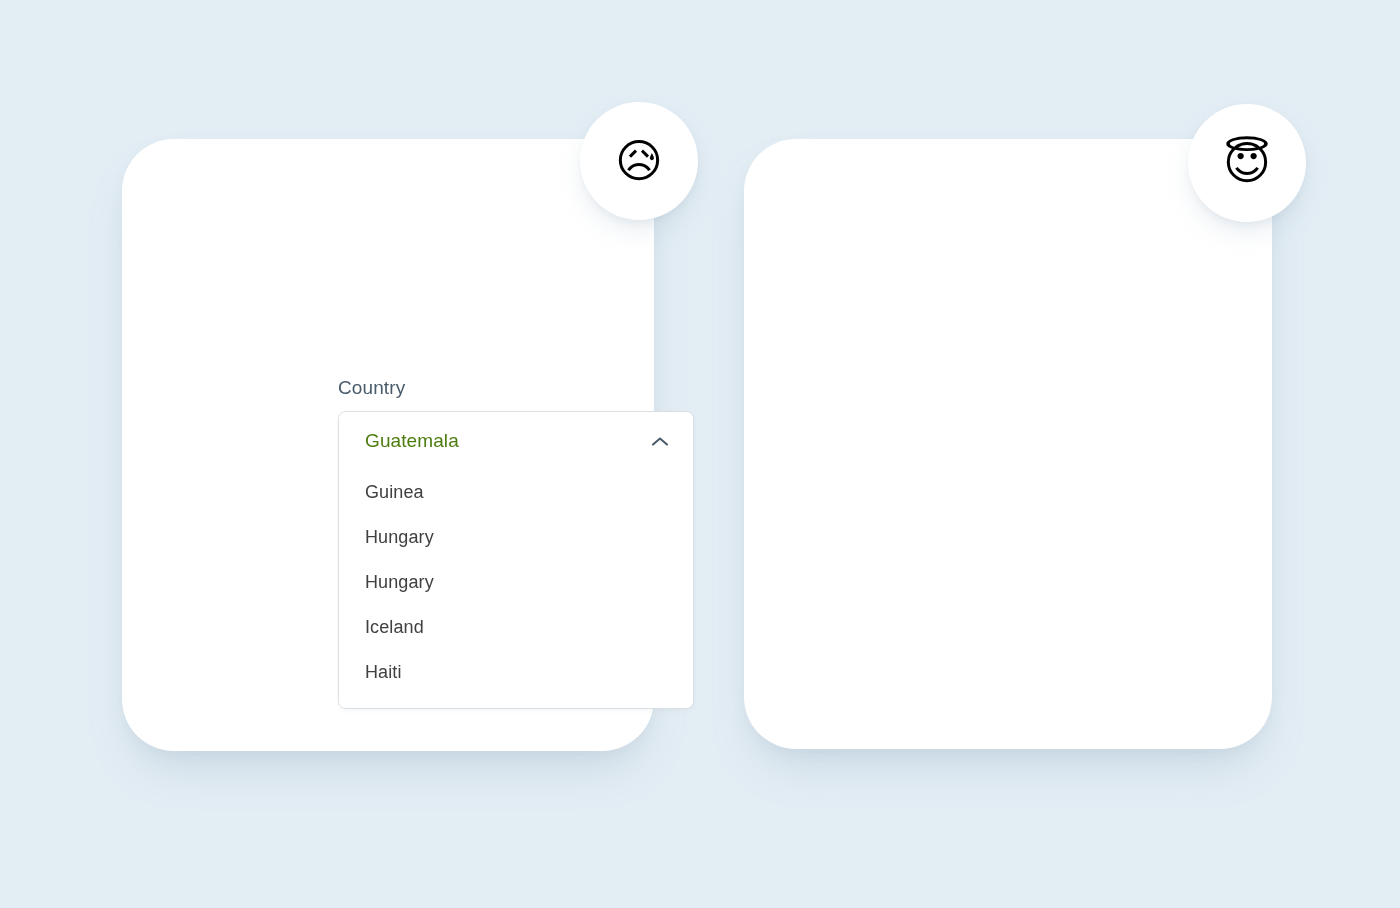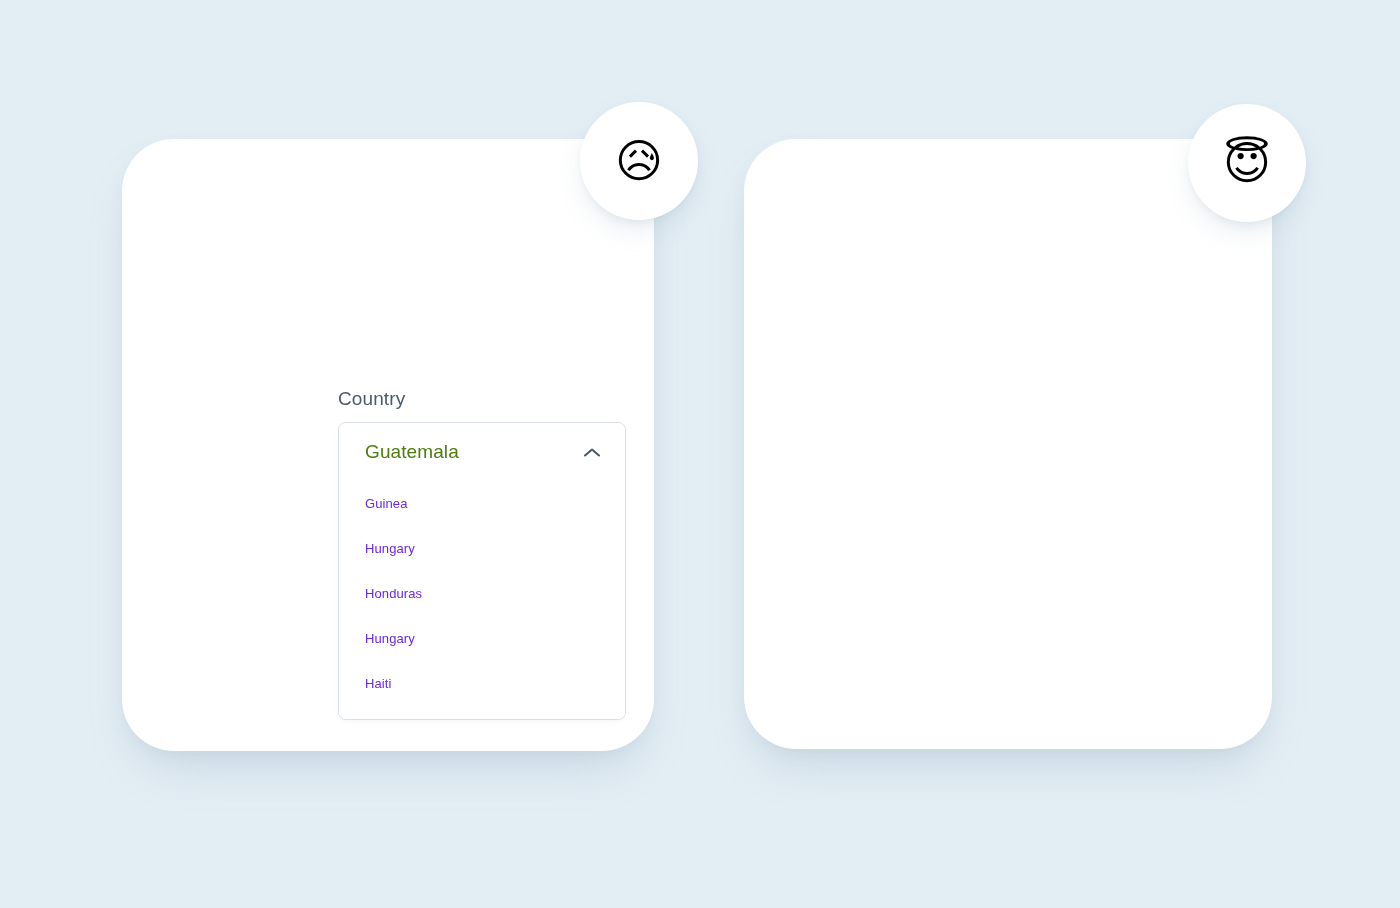--- a/index.html
+++ b/index.html
@@ -69,21 +69,21 @@
     font-size: 46px;
     line-height: 1;
     user-select: none;
   }
 
   
   .field {
     position: absolute;
   }
 
-  .field--bad  { left: 216px; top: 238px; width: 288px; margin-top: 11px; }
+  .field--bad  { left: 216px; top: 238px; width: 356px; }
 
   .field-label {
     font-size: 19px;
     font-weight: 400;
     color: #4a5b6b;
     letter-spacing: 0.1px;
     margin-bottom: 12px;
   }
 
   
@@ -125,22 +125,22 @@
     stroke-linecap: round;
     stroke-linejoin: round;
   }
 
   
   .option-list {
     background: #ffffff;
   }
 
   .option {
-    font-size: 13px;
-    color: #6d28d9;
+    font-size: 18px;
+    color: #404040;
     letter-spacing: 0.1px;
     padding: 0 26px;
     display: flex;
     align-items: center;
     cursor: pointer;
   }
 
   
   .select--bad .option { height: 45px; }
   .select--bad .option-list { padding-bottom: 13px; }
@@ -165,24 +165,24 @@
         </div>
 
         <div class="option-list">
           <div class="option">
             <span>Guinea</span>
           </div>
           <div class="option">
             <span>Hungary</span>
           </div>
           <div class="option">
-            <span>Honduras</span>
-          </div>
-          <div class="option">
             <span>Hungary</span>
+          </div>
+          <div class="option">
+            <span>Iceland</span>
           </div>
           <div class="option">
             <span>Haiti</span>
           </div>
         </div>
 
       </div>
     </div>
   </div>
 

